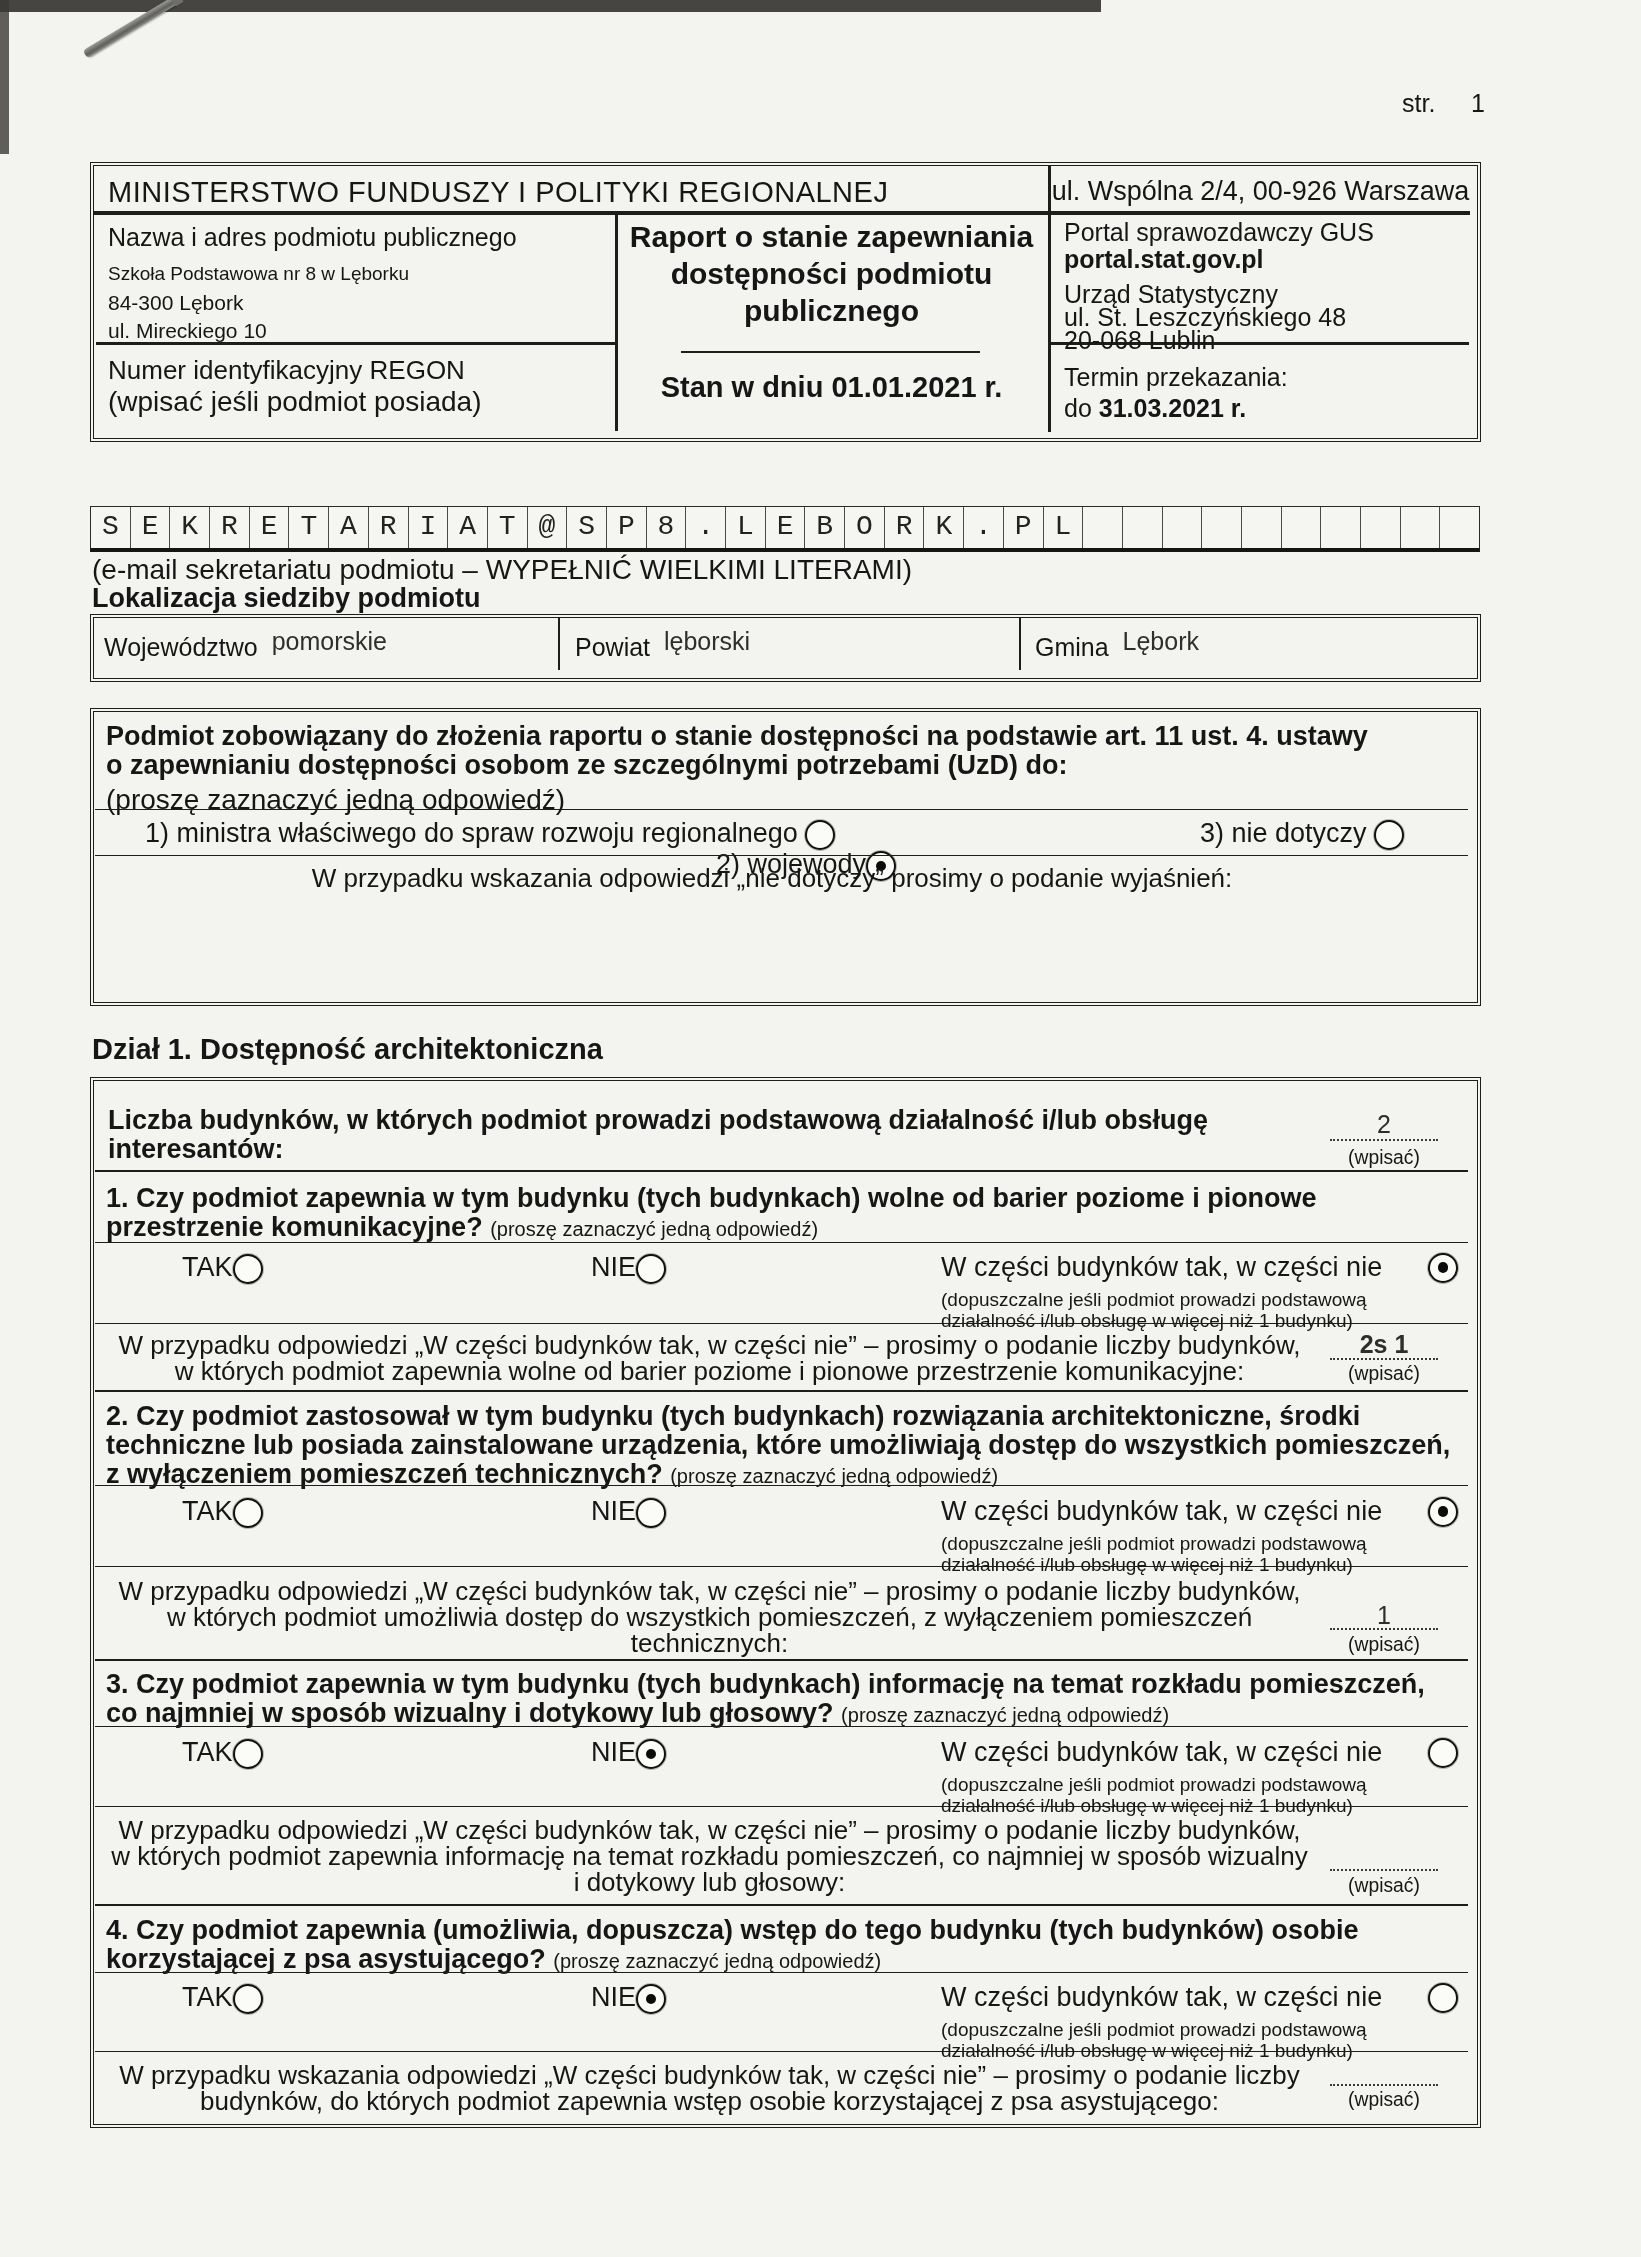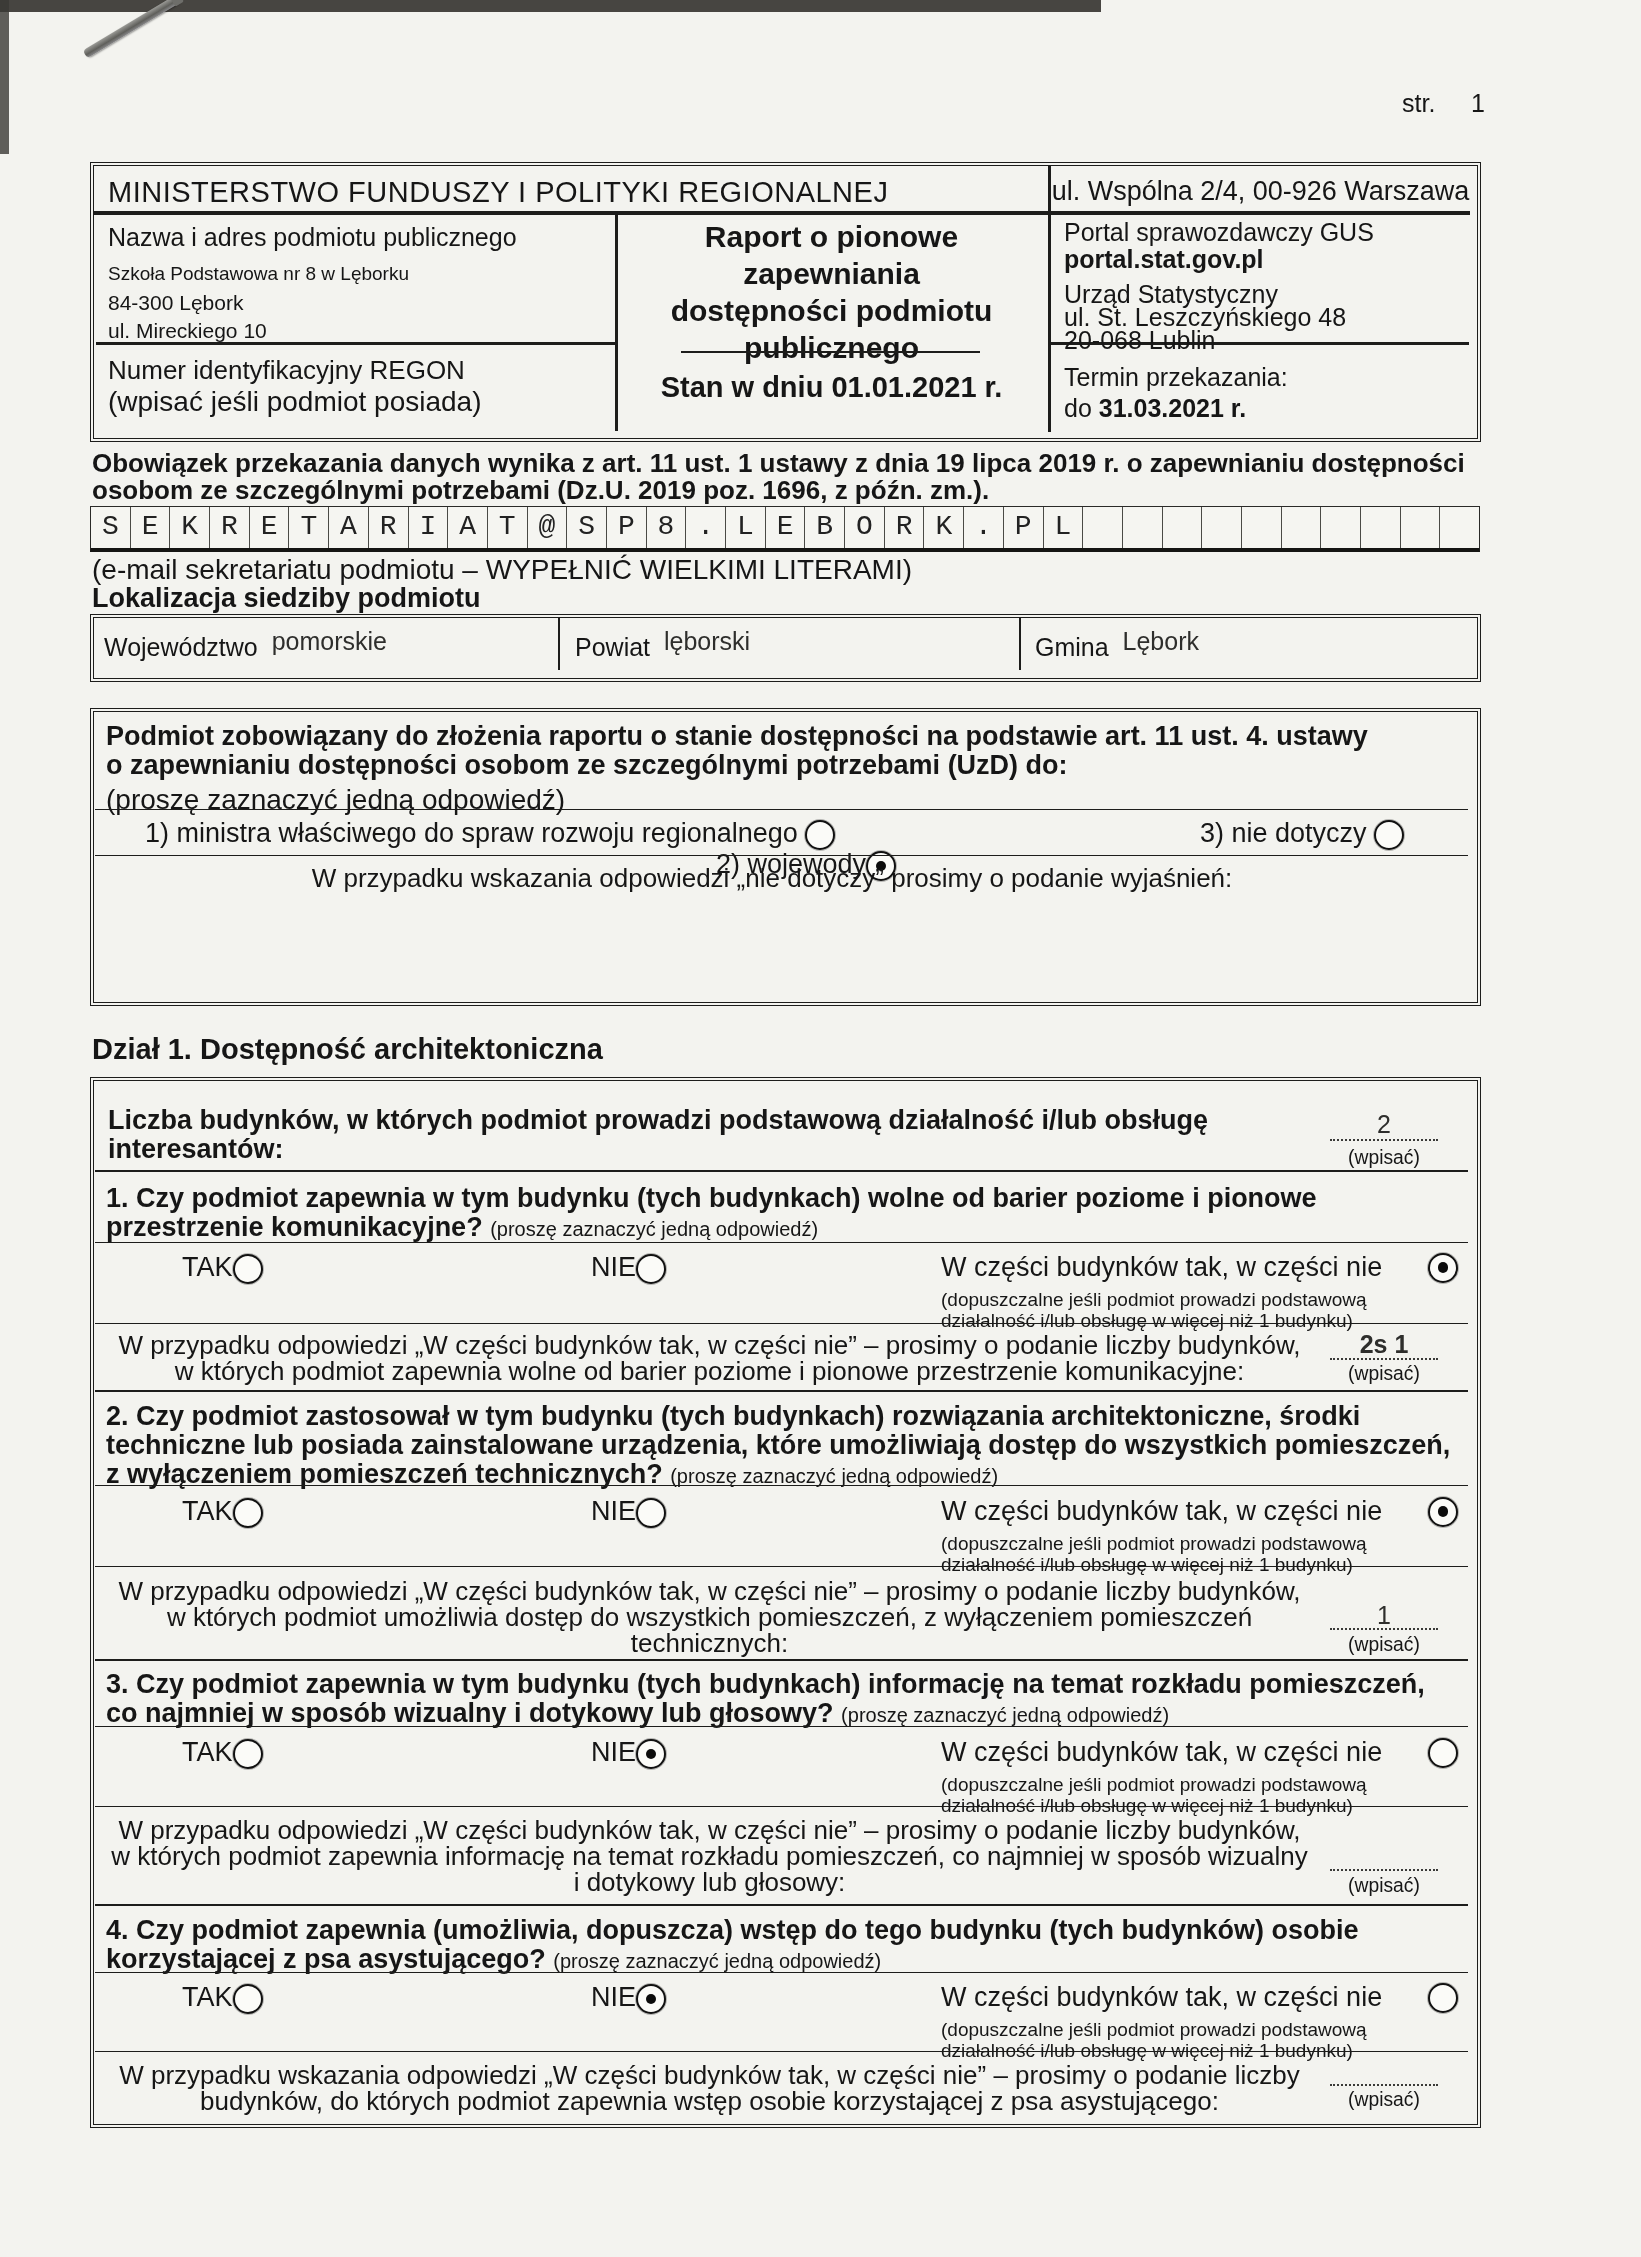--- a/index.html
+++ b/index.html
@@ -67,39 +67,35 @@
   <div class="abs small-label" style="left:108px;top:223px;"><span>Nazwa i adres podmiotu publicznego</span></div>
   <div class="abs tiny" style="left:108px;top:263px;font-size:19px;"><span>Szkoła Podstawowa nr 8 w Lęborku</span></div>
   <div class="abs tiny" style="left:108px;top:291px;font-size:21px;"><span>84-300 Lębork</span></div>
   <div class="abs tiny" style="left:108px;top:319px;font-size:21px;"><span>ul. Mireckiego 10</span></div>
 
   <div class="abs small-label" style="left:108px;top:355px;font-size:26px;"><span>Numer identyfikacyjny REGON</span></div>
   <div class="abs tiny" style="left:108px;top:386px;"><span>(wpisać jeśli podmiot posiada)</span></div>
   <div class="abs" style="left:444px;top:355px;width:154px;height:58px;"></div>
 
   <div class="abs rtitle" style="left:623px;top:218px;width:417px;">
-    <span>Raport o pionowe zapewniania</span><br>
+    <span>Raport o stanie zapewniania</span><br>
     <span>dostępności podmiotu</span><br>
     <span>publicznego</span>
   </div>
   <div class="abs cell-line" style="left:681px;top:351px;width:299px;height:1.9px;"></div>
   <div class="abs stan" style="left:623px;top:371px;width:417px;"><span>Stan w dniu 01.01.2021 r.</span></div>
 
   <div class="abs small-label" style="left:1064px;top:218px;"><span>Portal sprawozdawczy GUS</span></div>
   <div class="abs small-label b" style="left:1064px;top:245px;"><span>portal.stat.gov.pl</span></div>
   <div class="abs small-label" style="left:1064px;top:280px;"><span>Urząd Statystyczny</span></div>
   <div class="abs small-label" style="left:1064px;top:303px;"><span>ul. St. Leszczyńskiego 48</span></div>
   <div class="abs small-label" style="left:1064px;top:326px;"><span>20-068 Lublin</span></div>
   <div class="abs small-label" style="left:1064px;top:363px;"><span>Termin przekazania:</span></div>
   <div class="abs small-label" style="left:1064px;top:394px;"><span>do </span><span class="b">31.03.2021 r.</span></div>
 
-  <div class="abs b" style="left:92px;top:450px;width:1390px;font-size:26px;line-height:27px;">
-    <span>Obowiązek przekazania danych wynika z art. 11 ust. 1 ustawy z dnia 19 lipca 2019 r. o zapewnianiu dostępności</span><br>
-    <span>osobom ze szczególnymi potrzebami (Dz.U. 2019 poz. 1696, z późn. zm.).</span>
-  </div>
 
   <div class="abs comb" style="left:90px;top:506px;width:1388px;height:41px;">
       <span class="comb-cell">S</span>
       <span class="comb-cell">E</span>
       <span class="comb-cell">K</span>
       <span class="comb-cell">R</span>
       <span class="comb-cell">E</span>
       <span class="comb-cell">T</span>
       <span class="comb-cell">A</span>
       <span class="comb-cell">R</span>

